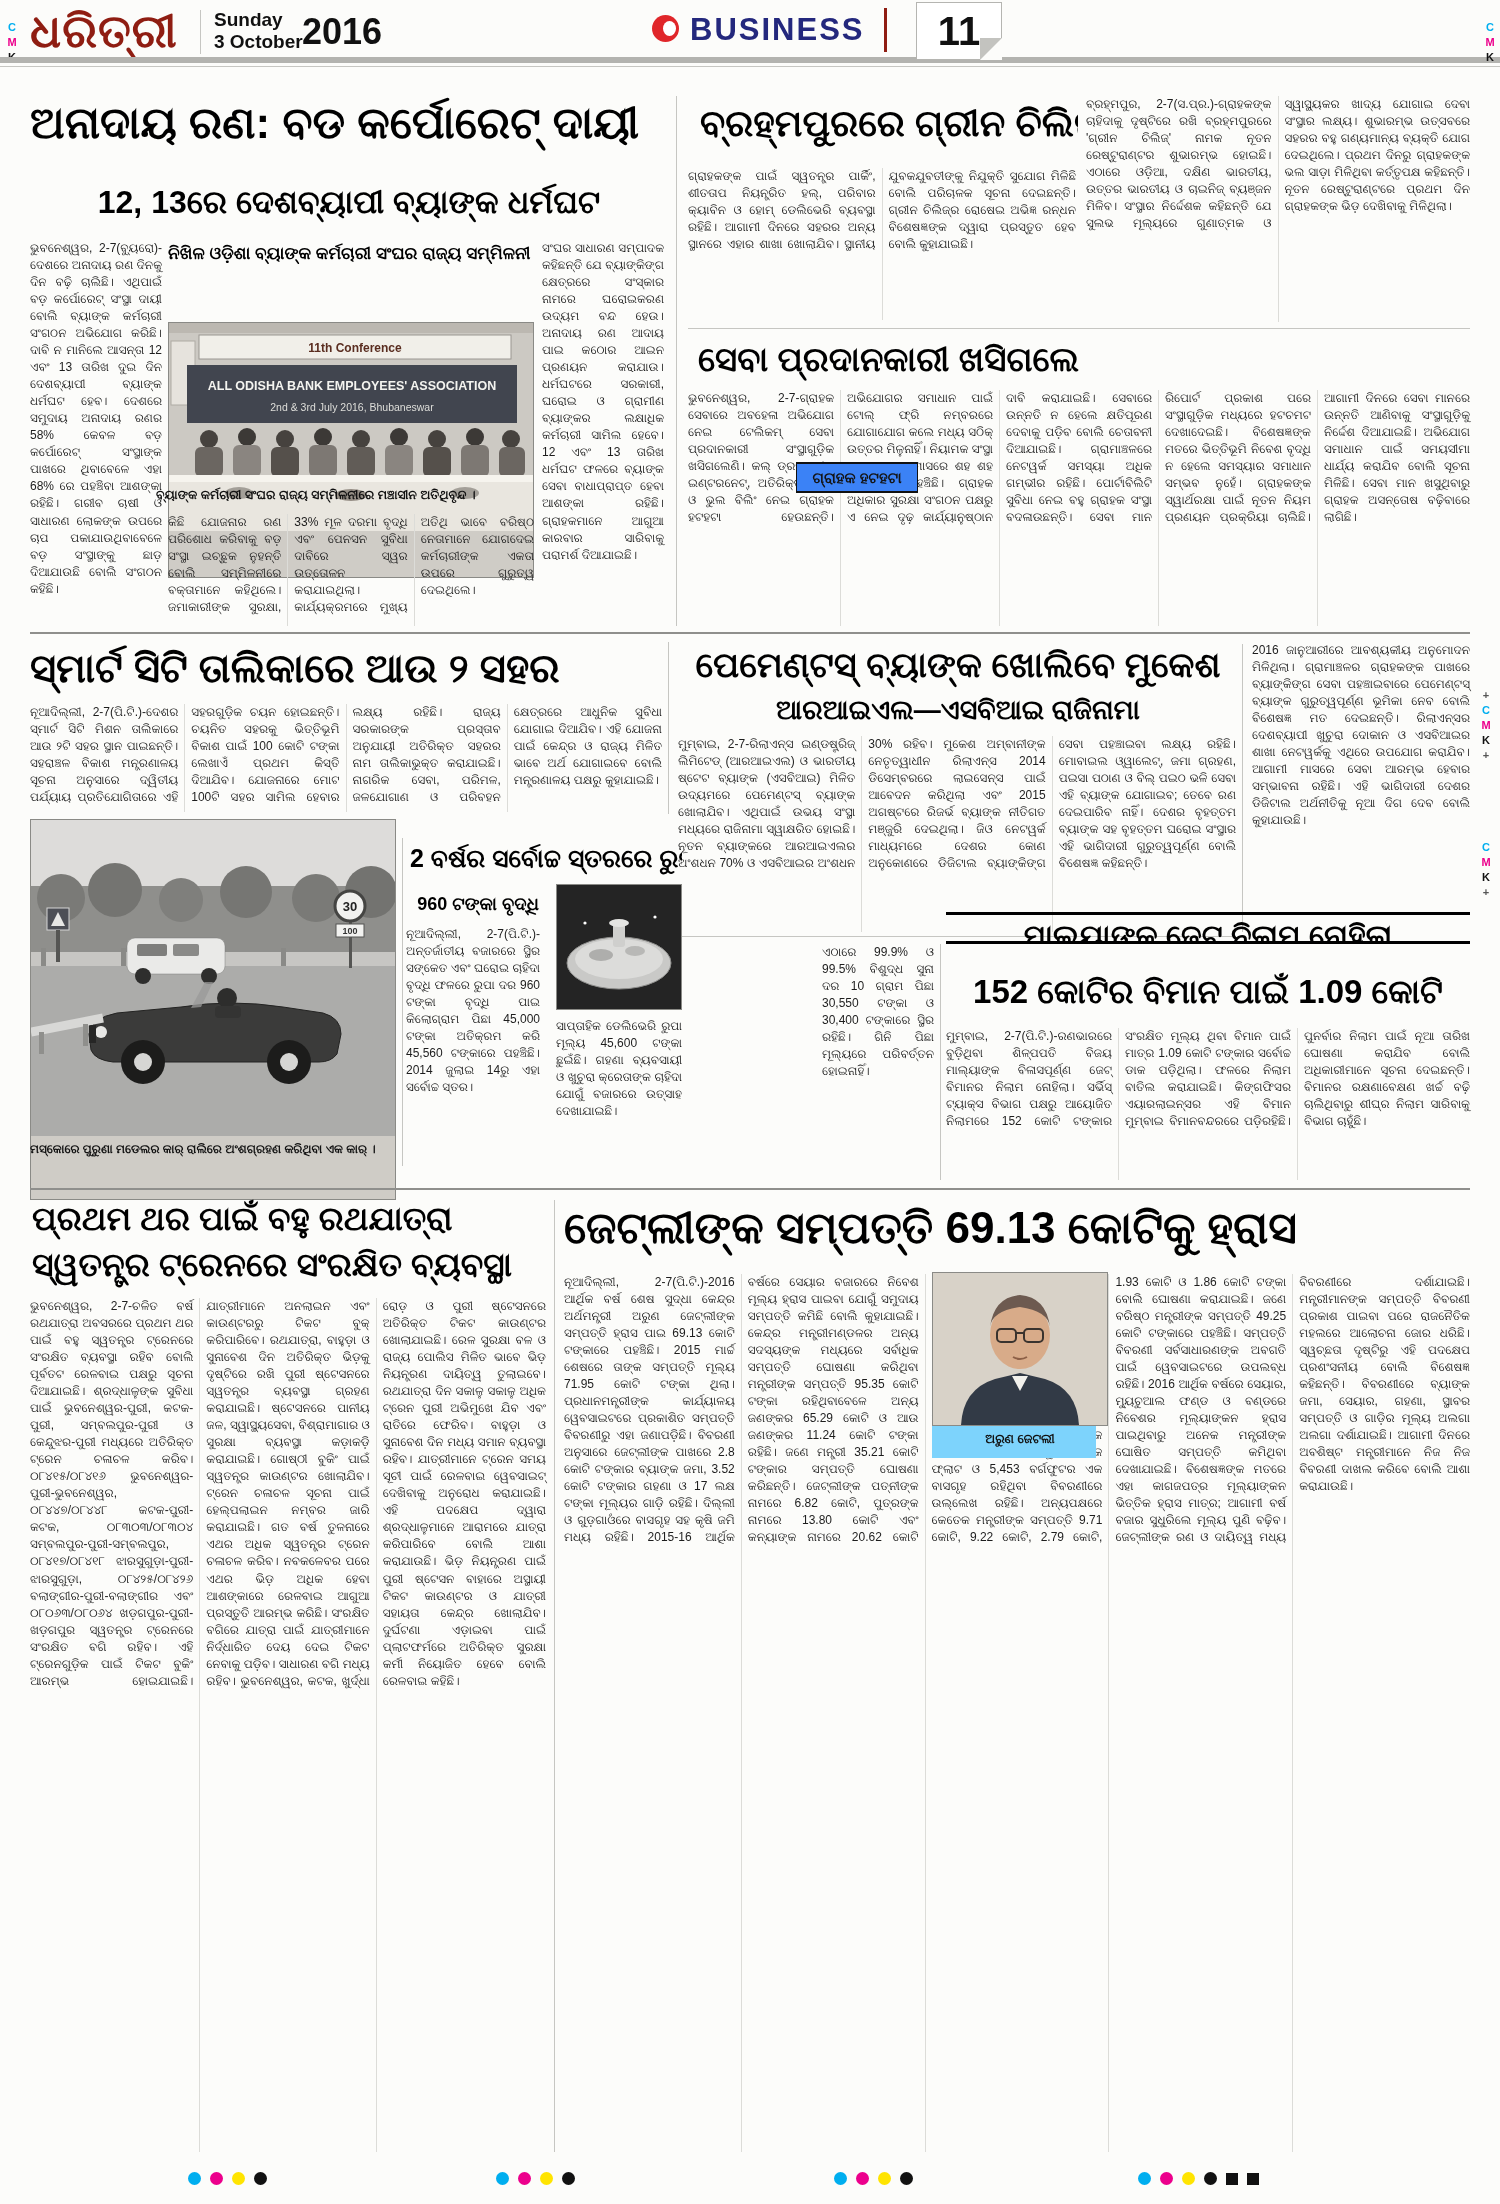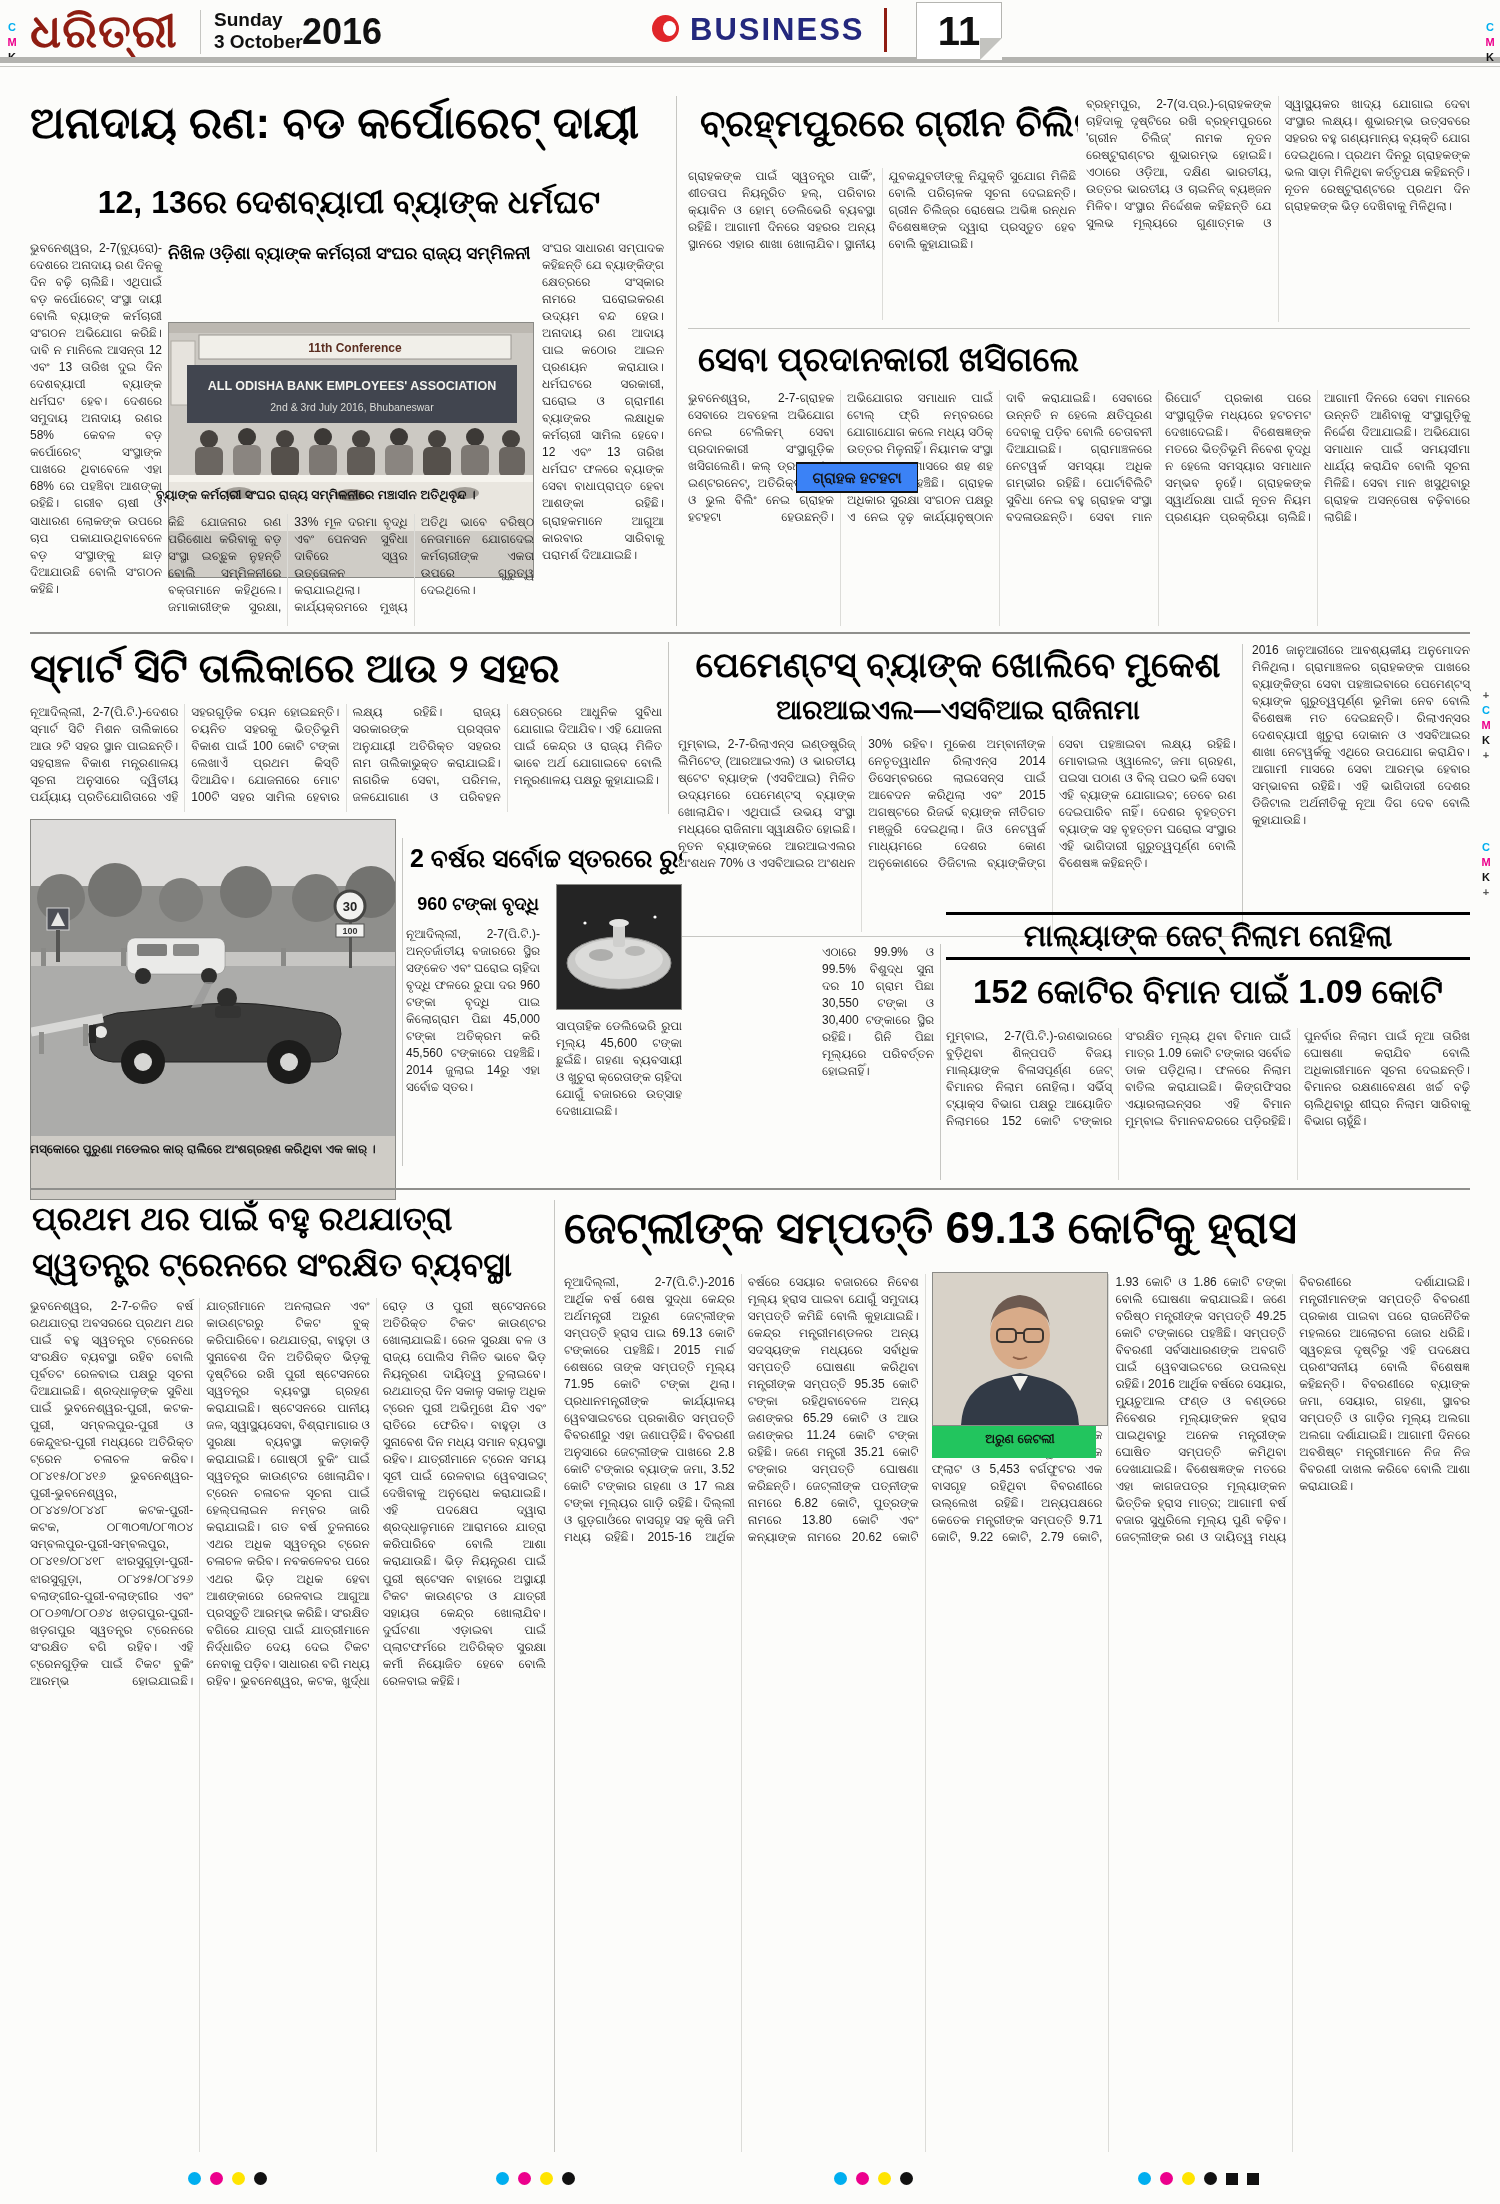--- a/index.html
+++ b/index.html
@@ -226,36 +226,36 @@
       <circle cx="28" cy="38" r="1.6" fill="#ffffff"></circle>
         <circle cx="98" cy="32" r="1.6" fill="#ffffff"></circle>
     </svg>
   </div>
 
   <div class="abs bt" style="left:406px;top:926px;width:134px;height:238px;">ନୂଆଦିଲ୍ଲୀ, 2-7(ପି.ଟି.)-ଅନ୍ତର୍ଜାତୀୟ ବଜାରରେ ସ୍ଥିର ସଙ୍କେତ ଏବଂ ଘରୋଇ ଚାହିଦା ବୃଦ୍ଧି ଫଳରେ ରୁପା ଦର 960 ଟଙ୍କା ବୃଦ୍ଧି ପାଇ କିଲୋଗ୍ରାମ ପିଛା 45,000 ଟଙ୍କା ଅତିକ୍ରମ କରି 45,560 ଟଙ୍କାରେ ପହଞ୍ଚିଛି। 2014 ଜୁଲାଇ 14ରୁ ଏହା ସର୍ବୋଚ୍ଚ ସ୍ତର।</div>
   <div class="abs bt" style="left:556px;top:1018px;width:126px;height:146px;">ସାପ୍ତାହିକ ଡେଲିଭେରି ରୁପା ମୂଲ୍ୟ 45,600 ଟଙ୍କା ଛୁଇଁଛି। ଗହଣା ବ୍ୟବସାୟୀ ଓ ଖୁଚୁରା କ୍ରେତାଙ୍କ ଚାହିଦା ଯୋଗୁଁ ବଜାରରେ ଉତ୍ସାହ ଦେଖାଯାଇଛି।</div>
   <div class="abs bt" style="left:822px;top:944px;width:112px;height:220px;">ଏଠାରେ 99.9% ଓ 99.5% ବିଶୁଦ୍ଧ ସୁନା ଦର 10 ଗ୍ରାମ ପିଛା 30,550 ଟଙ୍କା ଓ 30,400 ଟଙ୍କାରେ ସ୍ଥିର ରହିଛି। ଗିନି ପିଛା ମୂଲ୍ୟରେ ପରିବର୍ତ୍ତନ ହୋଇନାହିଁ।</div>
 
   <div class="abs rule-v" style="left:940px;top:944px;height:236px;"></div>
-  <div class="abs hl center box-rule" style="left:946px;top:912px;width:524px;height:48px;font-size:30px;line-height:42px;">ମାଲ୍ୟାଙ୍କ ଜେଟ୍ ନିଲାମ ନୋହିଲା</div>
+  <div class="abs hl center box-rule" style="left:946px;top:912px;width:524px;height:32px;font-size:30px;line-height:42px;">ମାଲ୍ୟାଙ୍କ ଜେଟ୍ ନିଲାମ ନୋହିଲା</div>
   <div class="abs hl center" style="left:946px;top:968px;width:524px;height:50px;font-size:33px;line-height:48px;">152 କୋଟିର ବିମାନ ପାଇଁ 1.09 କୋଟି ଡାକ</div>
   <div class="abs bt c3" style="left:946px;top:1028px;width:524px;height:152px;">ମୁମ୍ବାଇ, 2-7(ପି.ଟି.)-ରଣଭାରରେ ବୁଡ଼ିଥିବା ଶିଳ୍ପପତି ବିଜୟ ମାଲ୍ୟାଙ୍କ ବିଳାସପୂର୍ଣ୍ଣ ଜେଟ୍ ବିମାନର ନିଲାମ ନୋହିଲା। ସର୍ଭିସ୍ ଟ୍ୟାକ୍ସ ବିଭାଗ ପକ୍ଷରୁ ଆୟୋଜିତ ନିଲାମରେ 152 କୋଟି ଟଙ୍କାର ସଂରକ୍ଷିତ ମୂଲ୍ୟ ଥିବା ବିମାନ ପାଇଁ ମାତ୍ର 1.09 କୋଟି ଟଙ୍କାର ସର୍ବୋଚ୍ଚ ଡାକ ପଡ଼ିଥିଲା। ଫଳରେ ନିଲାମ ବାତିଲ କରାଯାଇଛି। କିଙ୍ଗଫିସର ଏୟାରଲାଇନ୍ସର ଏହି ବିମାନ ମୁମ୍ବାଇ ବିମାନବନ୍ଦରରେ ପଡ଼ିରହିଛି। ପୁନର୍ବାର ନିଲାମ ପାଇଁ ନୂଆ ତାରିଖ ଘୋଷଣା କରାଯିବ ବୋଲି ଅଧିକାରୀମାନେ ସୂଚନା ଦେଇଛନ୍ତି। ବିମାନର ରକ୍ଷଣାବେକ୍ଷଣ ଖର୍ଚ୍ଚ ବଢ଼ି ଚାଲିଥିବାରୁ ଶୀଘ୍ର ନିଲାମ ସାରିବାକୁ ବିଭାଗ ଚାହୁଁଛି।</div>
 
   <div class="abs rule-h" style="left:30px;top:1188px;width:1440px;"></div>
 
   <div class="abs hl" style="left:32px;top:1198px;width:512px;height:44px;font-size:33px;line-height:42px;">ପ୍ରଥମ ଥର ପାଇଁ ବହୁ ରଥଯାତ୍ରା</div>
   <div class="abs hl" style="left:32px;top:1244px;width:512px;height:44px;font-size:33px;line-height:42px;">ସ୍ୱତନ୍ତ୍ର ଟ୍ରେନରେ ସଂରକ୍ଷିତ ବ୍ୟବସ୍ଥା</div>
   <div class="abs bt c3" style="left:30px;top:1298px;width:516px;height:854px;">ଭୁବନେଶ୍ୱର, 2-7-ଚଳିତ ବର୍ଷ ରଥଯାତ୍ରା ଅବସରରେ ପ୍ରଥମ ଥର ପାଇଁ ବହୁ ସ୍ୱତନ୍ତ୍ର ଟ୍ରେନରେ ସଂରକ୍ଷିତ ବ୍ୟବସ୍ଥା ରହିବ ବୋଲି ପୂର୍ବତଟ ରେଳବାଇ ପକ୍ଷରୁ ସୂଚନା ଦିଆଯାଇଛି। ଶ୍ରଦ୍ଧାଳୁଙ୍କ ସୁବିଧା ପାଇଁ ଭୁବନେଶ୍ୱର-ପୁରୀ, କଟକ-ପୁରୀ, ସମ୍ବଲପୁର-ପୁରୀ ଓ କେନ୍ଦୁଝର-ପୁରୀ ମଧ୍ୟରେ ଅତିରିକ୍ତ ଟ୍ରେନ ଚଳାଚଳ କରିବ। ୦୮୪୧୫/୦୮୪୧୬ ଭୁବନେଶ୍ୱର-ପୁରୀ-ଭୁବନେଶ୍ୱର, ୦୮୪୪୭/୦୮୪୪୮ କଟକ-ପୁରୀ-କଟକ, ୦୮୩୦୩/୦୮୩୦୪ ସମ୍ବଲପୁର-ପୁରୀ-ସମ୍ବଲପୁର, ୦୮୪୧୭/୦୮୪୧୮ ଝାରସୁଗୁଡ଼ା-ପୁରୀ-ଝାରସୁଗୁଡ଼ା, ୦୮୪୨୫/୦୮୪୨୬ ବଲାଙ୍ଗୀର-ପୁରୀ-ବଲାଙ୍ଗୀର ଏବଂ ୦୮୦୬୩/୦୮୦୬୪ ଖଡ଼ଗପୁର-ପୁରୀ-ଖଡ଼ଗପୁର ସ୍ୱତନ୍ତ୍ର ଟ୍ରେନରେ ସଂରକ୍ଷିତ ବଗି ରହିବ। ଏହି ଟ୍ରେନଗୁଡ଼ିକ ପାଇଁ ଟିକଟ ବୁକିଂ ଆରମ୍ଭ ହୋଇଯାଇଛି। ଯାତ୍ରୀମାନେ ଅନଲାଇନ ଏବଂ କାଉଣ୍ଟରରୁ ଟିକଟ ବୁକ୍ କରିପାରିବେ। ରଥଯାତ୍ରା, ବାହୁଡ଼ା ଓ ସୁନାବେଶ ଦିନ ଅତିରିକ୍ତ ଭିଡ଼କୁ ଦୃଷ୍ଟିରେ ରଖି ପୁରୀ ଷ୍ଟେସନରେ ସ୍ୱତନ୍ତ୍ର ବ୍ୟବସ୍ଥା ଗ୍ରହଣ କରାଯାଇଛି। ଷ୍ଟେସନରେ ପାନୀୟ ଜଳ, ସ୍ୱାସ୍ଥ୍ୟସେବା, ବିଶ୍ରାମାଗାର ଓ ସୁରକ୍ଷା ବ୍ୟବସ୍ଥା କଡ଼ାକଡ଼ି କରାଯାଇଛି। ଗୋଷ୍ଠୀ ବୁକିଂ ପାଇଁ ସ୍ୱତନ୍ତ୍ର କାଉଣ୍ଟର ଖୋଲାଯିବ। ଟ୍ରେନ ଚଳାଚଳ ସୂଚନା ପାଇଁ ହେଲ୍ପଲାଇନ ନମ୍ବର ଜାରି କରାଯାଇଛି। ଗତ ବର୍ଷ ତୁଳନାରେ ଏଥର ଅଧିକ ସ୍ୱତନ୍ତ୍ର ଟ୍ରେନ ଚଳାଚଳ କରିବ। ନବକଳେବର ପରେ ଏଥର ଭିଡ଼ ଅଧିକ ହେବା ଆଶଙ୍କାରେ ରେଳବାଇ ଆଗୁଆ ପ୍ରସ୍ତୁତି ଆରମ୍ଭ କରିଛି। ସଂରକ୍ଷିତ ବଗିରେ ଯାତ୍ରା ପାଇଁ ଯାତ୍ରୀମାନେ ନିର୍ଦ୍ଧାରିତ ଦେୟ ଦେଇ ଟିକଟ ନେବାକୁ ପଡ଼ିବ। ସାଧାରଣ ବଗି ମଧ୍ୟ ରହିବ। ଭୁବନେଶ୍ୱର, କଟକ, ଖୁର୍ଦ୍ଧା ରୋଡ଼ ଓ ପୁରୀ ଷ୍ଟେସନରେ ଅତିରିକ୍ତ ଟିକଟ କାଉଣ୍ଟର ଖୋଲାଯାଇଛି। ରେଳ ସୁରକ୍ଷା ବଳ ଓ ରାଜ୍ୟ ପୋଲିସ ମିଳିତ ଭାବେ ଭିଡ଼ ନିୟନ୍ତ୍ରଣ ଦାୟିତ୍ୱ ତୁଲାଇବେ। ରଥଯାତ୍ରା ଦିନ ସକାଳୁ ସକାଳୁ ଅଧିକ ଟ୍ରେନ ପୁରୀ ଅଭିମୁଖେ ଯିବ ଏବଂ ରାତିରେ ଫେରିବ। ବାହୁଡ଼ା ଓ ସୁନାବେଶ ଦିନ ମଧ୍ୟ ସମାନ ବ୍ୟବସ୍ଥା ରହିବ। ଯାତ୍ରୀମାନେ ଟ୍ରେନ ସମୟ ସୂଚୀ ପାଇଁ ରେଳବାଇ ୱେବସାଇଟ୍ ଦେଖିବାକୁ ଅନୁରୋଧ କରାଯାଇଛି। ଏହି ପଦକ୍ଷେପ ଦ୍ୱାରା ଶ୍ରଦ୍ଧାଳୁମାନେ ଆରାମରେ ଯାତ୍ରା କରିପାରିବେ ବୋଲି ଆଶା କରାଯାଉଛି। ଭିଡ଼ ନିୟନ୍ତ୍ରଣ ପାଇଁ ପୁରୀ ଷ୍ଟେସନ ବାହାରେ ଅସ୍ଥାୟୀ ଟିକଟ କାଉଣ୍ଟର ଓ ଯାତ୍ରୀ ସହାୟତା କେନ୍ଦ୍ର ଖୋଲାଯିବ। ଦୁର୍ଘଟଣା ଏଡ଼ାଇବା ପାଇଁ ପ୍ଲାଟଫର୍ମରେ ଅତିରିକ୍ତ ସୁରକ୍ଷା କର୍ମୀ ନିୟୋଜିତ ହେବେ ବୋଲି ରେଳବାଇ କହିଛି।</div>
 
   <div class="abs rule-v" style="left:554px;top:1200px;height:952px;"></div>
 
   <div class="abs hl" style="left:564px;top:1200px;width:906px;height:60px;font-size:44px;line-height:56px;">ଜେଟ୍‌ଲୀଙ୍କ ସମ୍ପତ୍ତି 69.13 କୋଟିକୁ ହ୍ରାସ</div>
   <div class="abs bt c5" style="left:564px;top:1274px;width:906px;height:878px;">ନୂଆଦିଲ୍ଲୀ, 2-7(ପି.ଟି.)-2016 ଆର୍ଥିକ ବର୍ଷ ଶେଷ ସୁଦ୍ଧା କେନ୍ଦ୍ର ଅର୍ଥମନ୍ତ୍ରୀ ଅରୁଣ ଜେଟ୍‌ଲୀଙ୍କ ସମ୍ପତ୍ତି ହ୍ରାସ ପାଇ 69.13 କୋଟି ଟଙ୍କାରେ ପହଞ୍ଚିଛି। 2015 ମାର୍ଚ୍ଚ ଶେଷରେ ତାଙ୍କ ସମ୍ପତ୍ତି ମୂଲ୍ୟ 71.95 କୋଟି ଟଙ୍କା ଥିଲା। ପ୍ରଧାନମନ୍ତ୍ରୀଙ୍କ କାର୍ଯ୍ୟାଳୟ ୱେବସାଇଟରେ ପ୍ରକାଶିତ ସମ୍ପତ୍ତି ବିବରଣୀରୁ ଏହା ଜଣାପଡ଼ିଛି। ବିବରଣୀ ଅନୁସାରେ ଜେଟ୍‌ଲୀଙ୍କ ପାଖରେ 2.8 କୋଟି ଟଙ୍କାର ବ୍ୟାଙ୍କ ଜମା, 3.52 କୋଟି ଟଙ୍କାର ଗହଣା ଓ 17 ଲକ୍ଷ ଟଙ୍କା ମୂଲ୍ୟର ଗାଡ଼ି ରହିଛି। ଦିଲ୍ଲୀ ଓ ଗୁଡ଼ଗାଓଁରେ ବାସଗୃହ ସହ କୃଷି ଜମି ମଧ୍ୟ ରହିଛି। 2015-16 ଆର୍ଥିକ ବର୍ଷରେ ସେୟାର ବଜାରରେ ନିବେଶ ମୂଲ୍ୟ ହ୍ରାସ ପାଇବା ଯୋଗୁଁ ସମୁଦାୟ ସମ୍ପତ୍ତି କମିଛି ବୋଲି କୁହାଯାଇଛି। କେନ୍ଦ୍ର ମନ୍ତ୍ରୀମଣ୍ଡଳର ଅନ୍ୟ ସଦସ୍ୟଙ୍କ ମଧ୍ୟରେ ସର୍ବାଧିକ ସମ୍ପତ୍ତି ଘୋଷଣା କରିଥିବା ମନ୍ତ୍ରୀଙ୍କ ସମ୍ପତ୍ତି 95.35 କୋଟି ଟଙ୍କା ରହିଥିବାବେଳେ ଅନ୍ୟ ଜଣଙ୍କର 65.29 କୋଟି ଓ ଆଉ ଜଣଙ୍କର 11.24 କୋଟି ଟଙ୍କା ରହିଛି। ଜଣେ ମନ୍ତ୍ରୀ 35.21 କୋଟି ଟଙ୍କାର ସମ୍ପତ୍ତି ଘୋଷଣା କରିଛନ୍ତି। ଜେଟ୍‌ଲୀଙ୍କ ପତ୍ନୀଙ୍କ ନାମରେ 6.82 କୋଟି, ପୁତ୍ରଙ୍କ ନାମରେ 13.80 କୋଟି ଏବଂ କନ୍ୟାଙ୍କ ନାମରେ 20.62 କୋଟି ଟଙ୍କାର ସମ୍ପତ୍ତି ରହିଛି। 2014-15 ରେ 31 ମାର୍ଚ୍ଚ ସୁଦ୍ଧା ତାଙ୍କ ସମ୍ପତ୍ତି 69.43 କୋଟି ଟଙ୍କା ଦର୍ଶାଯାଇଥିଲା। ନିୟମ ଅନୁସାରେ ମନ୍ତ୍ରୀମାନେ ପ୍ରତିବର୍ଷ 31 ଜୁଲାଇ ସୁଦ୍ଧା ନିଜ ସମ୍ପତ୍ତି ବିବରଣୀ ପ୍ରଧାନମନ୍ତ୍ରୀଙ୍କ ନିକଟରେ ଦାଖଲ କରିବାକୁ ପଡ଼େ। 2015-16 ବର୍ଷ ପାଇଁ ଏଯାବତ୍ ଅଧିକାଂଶ ମନ୍ତ୍ରୀ ବିବରଣୀ ଦାଖଲ କରିସାରିଛନ୍ତି। ଜେଟ୍‌ଲୀଙ୍କ ପାଖରେ 3,600 ବର୍ଗଫୁଟର ଏକ ଫ୍ଲାଟ ଓ 5,453 ବର୍ଗଫୁଟର ଏକ ବାସଗୃହ ରହିଥିବା ବିବରଣୀରେ ଉଲ୍ଲେଖ ରହିଛି। ଅନ୍ୟପକ୍ଷରେ କେତେକ ମନ୍ତ୍ରୀଙ୍କ ସମ୍ପତ୍ତି 9.71 କୋଟି, 9.22 କୋଟି, 2.79 କୋଟି, 1.93 କୋଟି ଓ 1.86 କୋଟି ଟଙ୍କା ବୋଲି ଘୋଷଣା କରାଯାଇଛି। ଜଣେ ବରିଷ୍ଠ ମନ୍ତ୍ରୀଙ୍କ ସମ୍ପତ୍ତି 49.25 କୋଟି ଟଙ୍କାରେ ପହଞ୍ଚିଛି। ସମ୍ପତ୍ତି ବିବରଣୀ ସର୍ବସାଧାରଣଙ୍କ ଅବଗତି ପାଇଁ ୱେବସାଇଟରେ ଉପଲବ୍ଧ ରହିଛି। 2016 ଆର୍ଥିକ ବର୍ଷରେ ସେୟାର, ମ୍ୟୁଚୁଆଲ ଫଣ୍ଡ ଓ ବଣ୍ଡରେ ନିବେଶର ମୂଲ୍ୟାଙ୍କନ ହ୍ରାସ ପାଇଥିବାରୁ ଅନେକ ମନ୍ତ୍ରୀଙ୍କ ଘୋଷିତ ସମ୍ପତ୍ତି କମିଥିବା ଦେଖାଯାଇଛି। ବିଶେଷଜ୍ଞଙ୍କ ମତରେ ଏହା କାଗଜପତ୍ର ମୂଲ୍ୟାଙ୍କନ ଭିତ୍ତିକ ହ୍ରାସ ମାତ୍ର; ଆଗାମୀ ବର୍ଷ ବଜାର ସୁଧୁରିଲେ ମୂଲ୍ୟ ପୁଣି ବଢ଼ିବ। ଜେଟ୍‌ଲୀଙ୍କ ରଣ ଓ ଦାୟିତ୍ୱ ମଧ୍ୟ ବିବରଣୀରେ ଦର୍ଶାଯାଇଛି। ମନ୍ତ୍ରୀମାନଙ୍କ ସମ୍ପତ୍ତି ବିବରଣୀ ପ୍ରକାଶ ପାଇବା ପରେ ରାଜନୈତିକ ମହଲରେ ଆଲୋଚନା ଜୋର ଧରିଛି। ସ୍ୱଚ୍ଛତା ଦୃଷ୍ଟିରୁ ଏହି ପଦକ୍ଷେପ ପ୍ରଶଂସନୀୟ ବୋଲି ବିଶେଷଜ୍ଞ କହିଛନ୍ତି। ବିବରଣୀରେ ବ୍ୟାଙ୍କ ଜମା, ସେୟାର, ଗହଣା, ସ୍ଥାବର ସମ୍ପତ୍ତି ଓ ଗାଡ଼ିର ମୂଲ୍ୟ ଅଲଗା ଅଲଗା ଦର୍ଶାଯାଇଛି। ଆଗାମୀ ଦିନରେ ଅବଶିଷ୍ଟ ମନ୍ତ୍ରୀମାନେ ନିଜ ନିଜ ବିବରଣୀ ଦାଖଲ କରିବେ ବୋଲି ଆଶା କରାଯାଉଛି।</div>
 
-  <div class="abs" style="left:932px;top:1272px;width:164px;height:186px;background:#22c55e;padding:0;">
+  <div class="abs" style="left:932px;top:1272px;width:164px;height:186px;background:#7dd3fc;padding:0;">
     <div class="photo-frame" style="width:176px;height:154px;">
       <svg width="174" height="152" viewBox="0 0 174 152" xmlns="http://www.w3.org/2000/svg">
         <rect width="174" height="152" fill="#d8d2c8"></rect>
         <ellipse cx="87" cy="62" rx="30" ry="34" fill="#d8ab89"></ellipse>
         <path d="M57 54 Q61 24 87 22 Q113 24 117 54 Q115 38 87 34 Q59 38 57 54 Z" fill="#6d5a50"></path>
         <rect x="64" y="56" width="19" height="13" rx="4" fill="none" stroke="#3a332e" stroke-width="2"></rect>
         <rect x="91" y="56" width="19" height="13" rx="4" fill="none" stroke="#3a332e" stroke-width="2"></rect>
         <line x1="83" y1="60" x2="91" y2="60" stroke="#3a332e" stroke-width="2"></line>
         <path d="M80 84 Q87 88 94 84" stroke="#8c5f46" stroke-width="2" fill="none"></path>
         <path d="M28 152 Q30 116 62 106 L87 100 L112 106 Q144 116 146 152 Z" fill="#323a46"></path>

